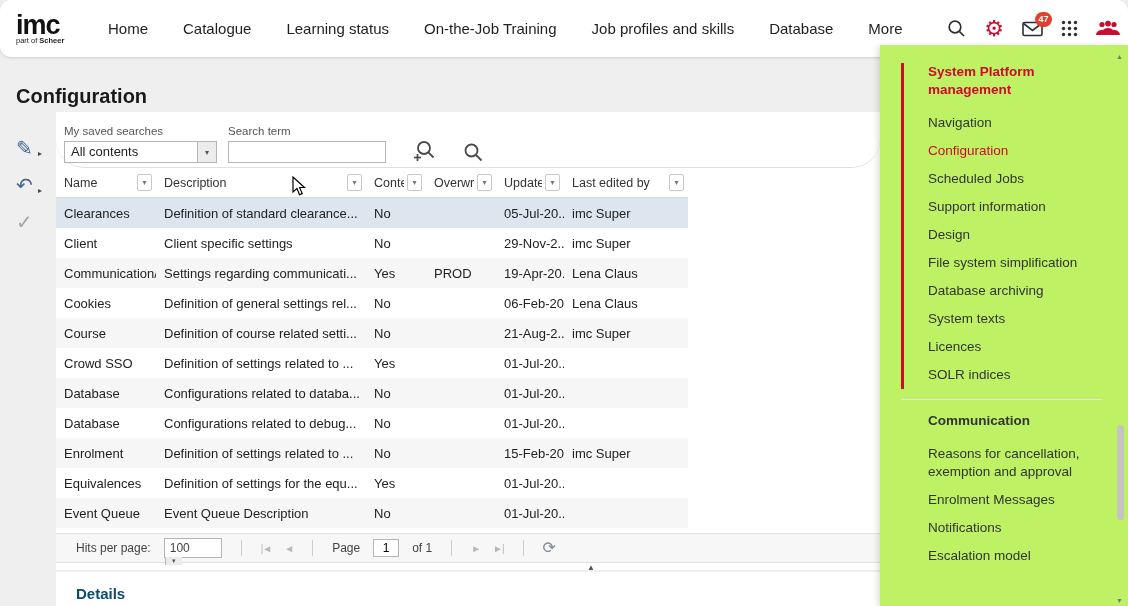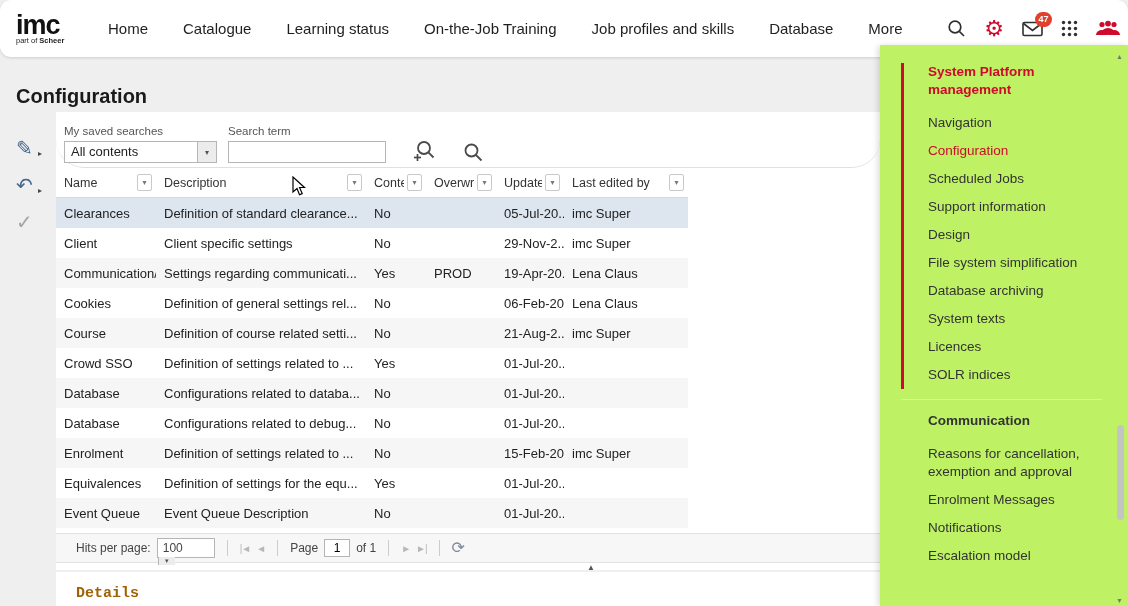--- a/index.html
+++ b/index.html
@@ -60,33 +60,33 @@
                   font-size:8px; line-height:15px; text-align:center; border-radius:2px; margin-left:3px; cursor:pointer; }
   .col0{width:100px}.col1{width:210px}.col2{width:60px}.col3{width:70px}.col4{width:68px}.col5{width:124px}
   .tr { display:flex; height:30px; align-items:center; cursor:pointer; }
   .tr:nth-child(odd) { background:#f6f6f6; }
   .tr.selected { background:#dde5ef; }
   .td { padding:0 8px; font-size:13px; color:#222; white-space:nowrap; overflow:hidden; }
 
   
   .pagination { margin-top:5px; height:30px; background:#f7f7f7; border-top:1px solid #e2e2e2;
                 border-bottom:1px solid #e2e2e2; display:flex; align-items:center; font-size:12px;
-                color:#444; padding-left:20px; gap:6px; }
+                color:#444; padding-left:20px; gap:13px; }
   .hp-combo { width:58px; height:20px; border:1px solid #b5b5b5; background:#fff; display:flex; cursor:pointer;flex-direction:column; }
   .hp-value { flex:1; font-size:12px; padding:2px 5px; }
   .hp-btn { width:17px; border-left:1px solid #b5b5b5; background:#ececec; color:#555; font-size:7px;
             display:flex; align-items:center; justify-content:center; }
   .pg-divider { width:1px; height:16px; background:#ccc; margin:0 6px; }
   .pager-btn { color:#b8b8b8; font-size:10px; cursor:pointer; letter-spacing:-1px; }
   .page-input { width:26px; height:18px; border:1px solid #b5b5b5; text-align:center; font-size:12px; font-family:inherit; }
   .refresh-glyph { font-size:16px; color:#7d8b99; cursor:pointer; line-height:16px; }
 
   
   .details-panel { position:absolute; left:56px; top:572px; width:824px; height:34px; background:#fff; }
-  .details-title { font-size:15px; font-weight:bold; color:#a16207; padding:13px 3px 0 20px;font-family:Liberation Mono, monospace; }
+  .details-title { font-size:15px; font-weight:bold; color:#0c4a6e; padding:13px 3px 0 20px; }
   .collapse-handle { position:absolute; left:531px; top:-9px; font-size:8px; color:#555; cursor:pointer; }
 
   
   .menu-panel { position:absolute; left:880px; top:45px; width:248px; height:561px; background:#bef264;
                 box-shadow:-2px 1px 6px rgba(0,0,0,.15); z-index:5; }
   .menu-scroll { padding:14px 26px 0 0; }
   .menu-section { margin-left:21px; border-left:3px solid transparent; padding-left:24px; }
   .menu-section.active { border-left-color:#cf0a2c; }
   .menu-header { font-size:13.5px; font-weight:bold; color:#333; line-height:18px; margin:4px 0 10px;
                  width:172px; cursor:pointer; }

